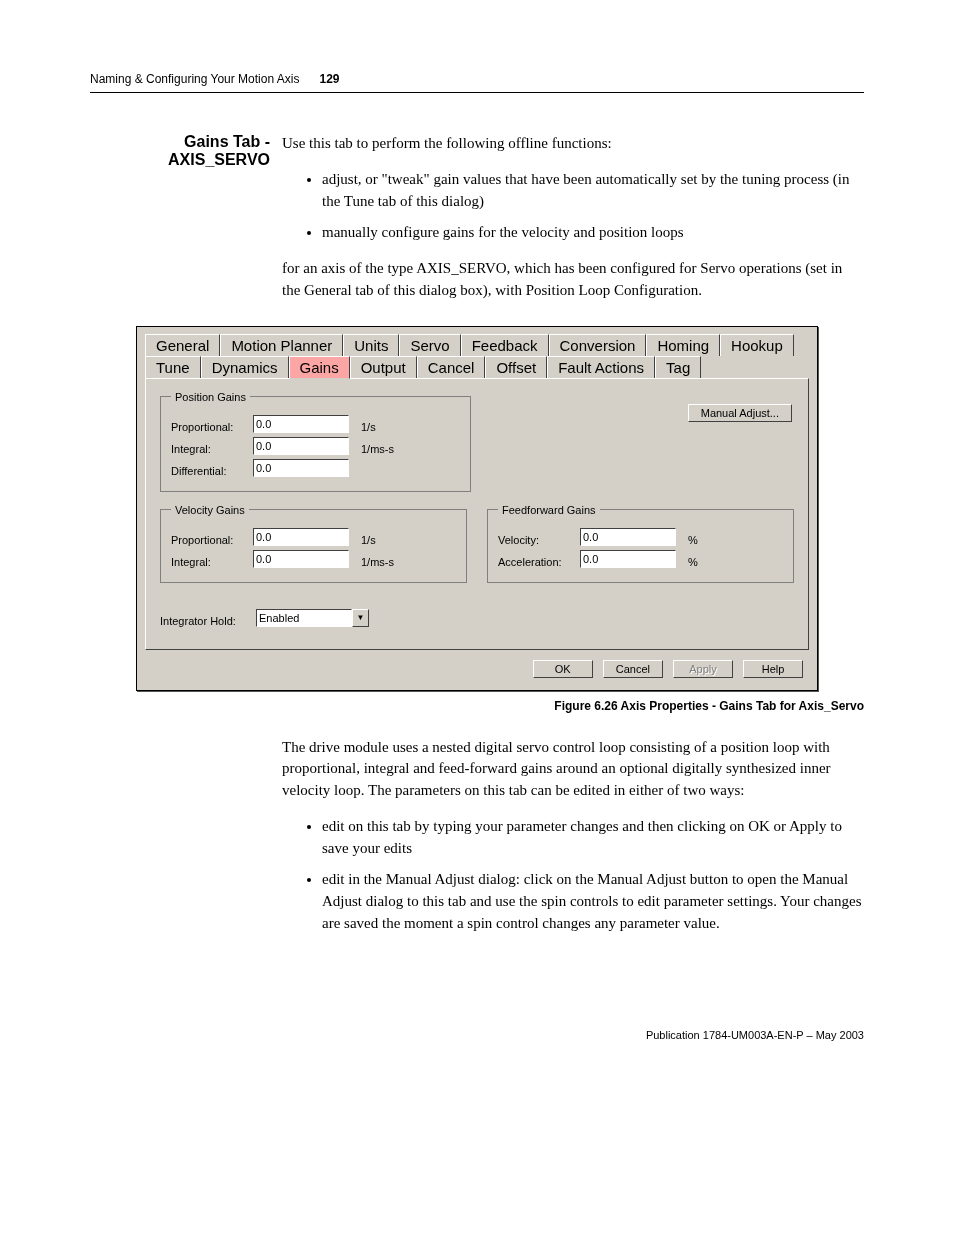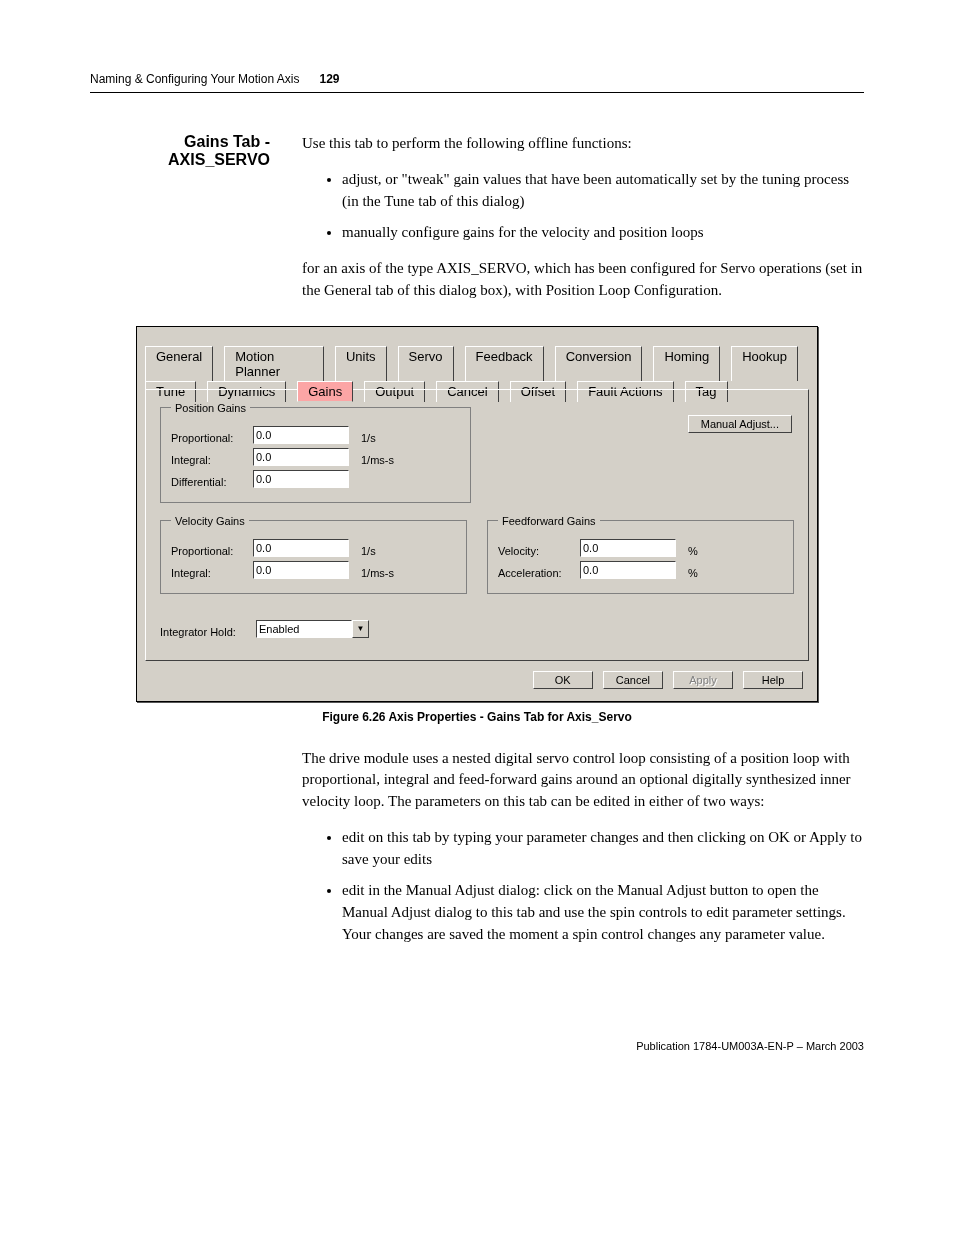--- a/index.html
+++ b/index.html
@@ -20,21 +20,21 @@
     font-family: Arial, Helvetica, sans-serif;
     font-size: 12px;
     border-bottom: 1px solid #000;
     padding-bottom: 6px;
     margin-bottom: 40px;
   }
   .header-line .sep { width: 20px; }
   .header-line b { font-weight: bold; }
   .section-row {
     display: flex;
-    gap: 32px;
+    gap: 12px;
   }
   .section-heading {
     font-family: Arial, Helvetica, sans-serif;
     font-weight: bold;
     font-size: 16px;
     width: 180px;
     flex: none;
     text-align: right;
   }
   .body-col {
@@ -108,24 +108,24 @@
     gap: 0;
   }
   .tab {
     background: #d4d0c8;
     border: 1px solid #808080;
     border-bottom: none;
     border-right-color: #404040;
     border-top-color:#fff;
     border-left-color:#fff;
     padding: 2px 10px;
-    font-size: 13px;
-    margin-right: 11px;
+    font-size: 15px;
+    margin-right: 0px;
     position: relative;
-    top: 13px;
+    top: 1px;
   }
   .tab.active {
     background: #fca5a5;
     border-bottom: 1px solid #d4d0c8;
     z-index: 2;
     font-weight: normal;
   }
   .tab-body {
     border: 1px solid #fff;
     border-right-color:#404040;
@@ -205,21 +205,21 @@
   .dlg-buttons {
     display: flex;
     justify-content: flex-end;
     gap: 10px;
     padding: 10px 14px 12px 14px;
   }
   .figcap {
     font-family: Arial, Helvetica, sans-serif;
     font-weight: bold;
     font-size: 12px;
-    text-align: center;
+    text-align: right;
     margin: 6px 0 24px 0;
   }
   .footer {
     margin-top: 80px;
     text-align: right;
     font-family: Arial, Helvetica, sans-serif;
     font-size: 11px;
   }
 </style>
 </head>
@@ -346,14 +346,14 @@
     <div class="section-heading"></div>
     <div class="body-col">
       <p>The drive module uses a nested digital servo control loop consisting of a position loop with proportional, integral and feed-forward gains around an optional digitally synthesized inner velocity loop. The parameters on this tab can be edited in either of two ways:</p>
       <ul class="bullets">
         <li>edit on this tab by typing your parameter changes and then clicking on OK or Apply to save your edits</li>
         <li>edit in the Manual Adjust dialog: click on the Manual Adjust button to open the Manual Adjust dialog to this tab and use the spin controls to edit parameter settings. Your changes are saved the moment a spin control changes any parameter value.</li>
       </ul>
     </div>
   </div>
 
-  <div class="footer">Publication 1784-UM003A-EN-P – March 2003</div>
+  <div class="footer">Publication 1784-UM003A-EN-P – May 2003</div>
 </div>
 
 </body></html>

